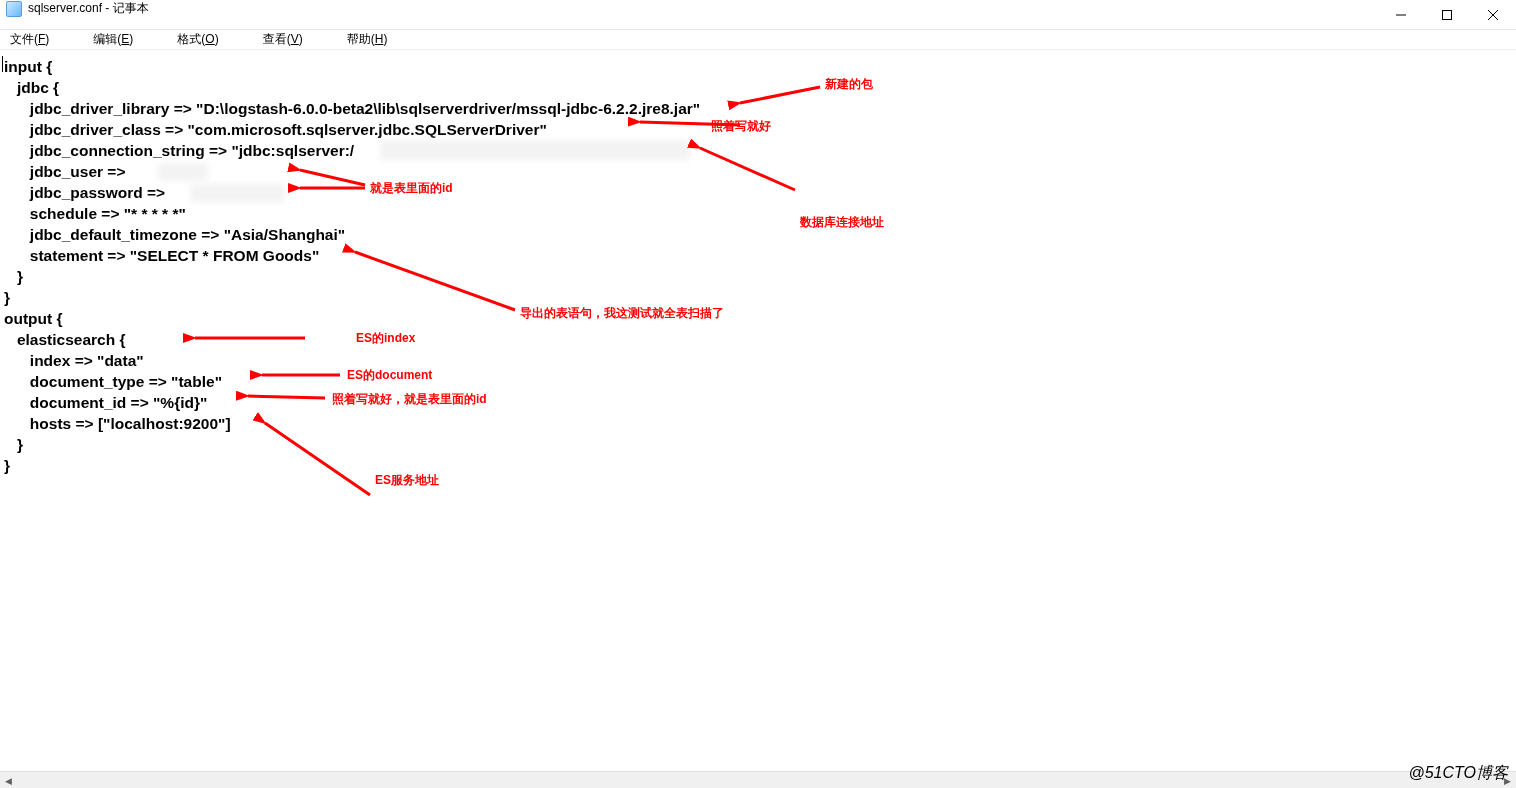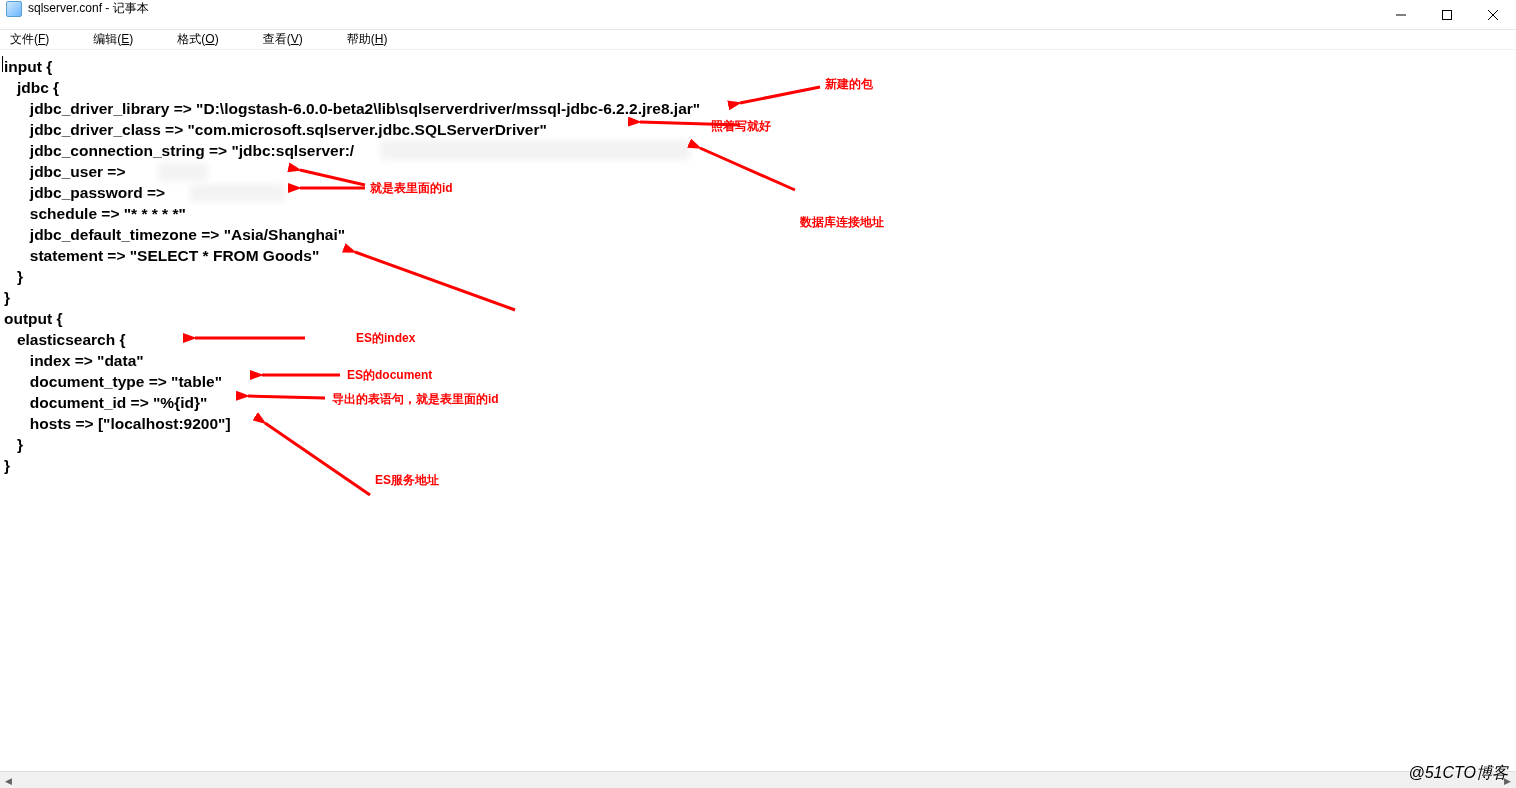--- a/index.html
+++ b/index.html
@@ -122,23 +122,24 @@
 
       <line x1="325" y1="348" x2="248" y2="346" stroke="#ff0000" stroke-width="3" marker-end="url(#ah)"></line>
 
       <line x1="370" y1="445" x2="265" y2="373" stroke="#ff0000" stroke-width="3" marker-end="url(#ah)"></line>
     </svg>
 
     <div class="ann-text" style="left:825px; top:24px;">新建的包</div>
     <div class="ann-text" style="left:711px; top:66px;">照着写就好</div>
     <div class="ann-text" style="left:800px; top:137px;margin-top:25px;">数据库连接地址</div>
     <div class="ann-text" style="left:370px; top:128px;">就是表里面的id</div>
+    <div class="ann-text" style="left:520px; top:253px;">导出的表语句，我这测试就全表扫描了</div>
     <div class="ann-text" style="left:312px; top:278px;margin-left:44px;">ES的index</div>
     <div class="ann-text" style="left:347px; top:315px;">ES的document</div>
-    <div class="ann-text" style="left:332px; top:339px;">导出的表语句，就是表里面的id</div>
+    <div class="ann-text" style="left:332px; top:339px;">照着写就好，就是表里面的id</div>
     <div class="ann-text" style="left:375px; top:420px;">ES服务地址</div>
   </div>
 </div>
 
 <div class="hscroll">
   <div class="arrow left">◀</div>
   <div class="track"></div>
   <div class="arrow right">▶</div>
 </div>
 

